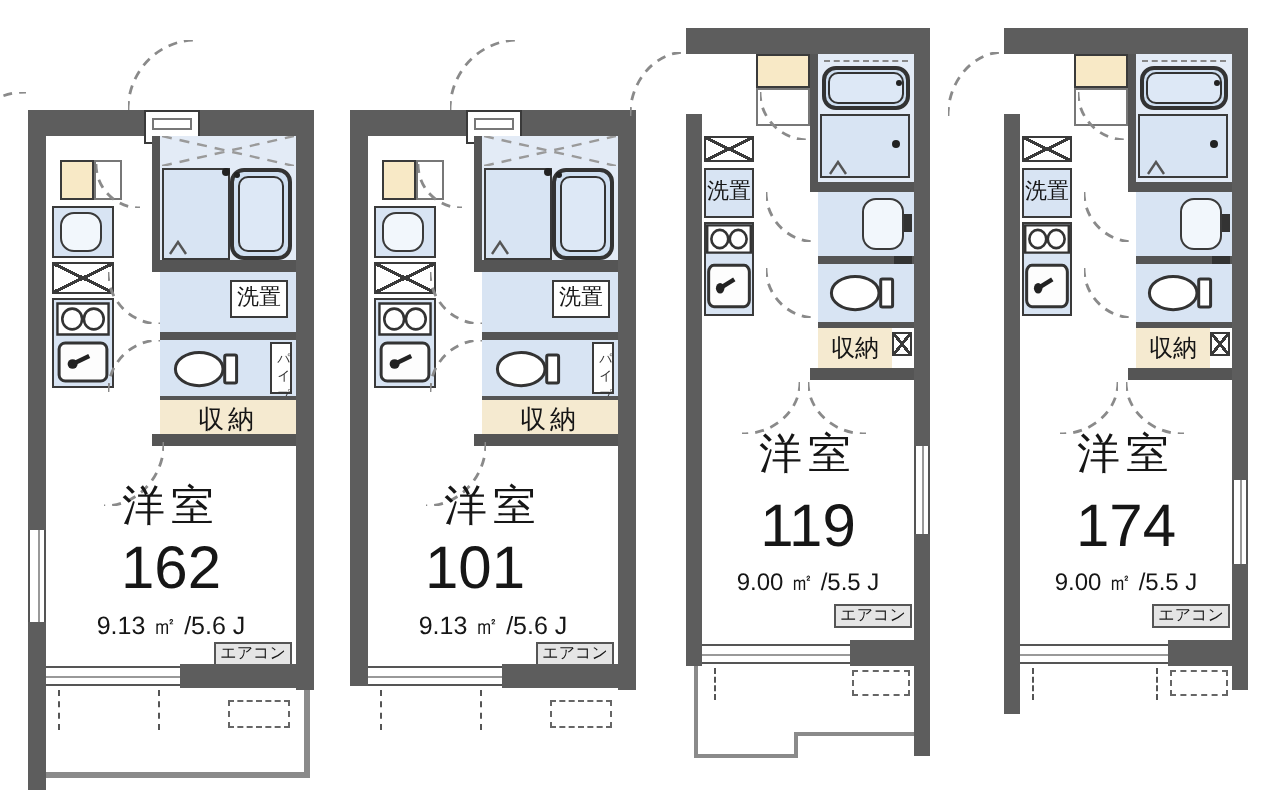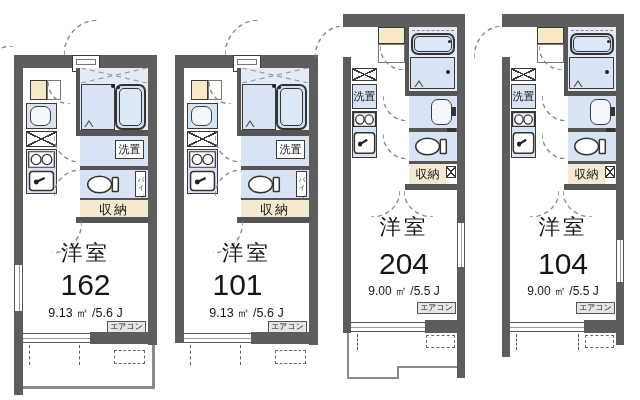--- a/index.html
+++ b/index.html
@@ -286,21 +286,21 @@
       </svg>
 
     <svg class="c arc fxy" style="left:371px;top:191px;width:29px;height:26px" viewBox="0 0 32 32" preserveAspectRatio="none">
         <path d="M0 32 A32 32 0 0 1 32 0"></path>
       </svg>
     <svg class="c arc fy" style="left:404px;top:191px;width:29px;height:26px" viewBox="0 0 32 32" preserveAspectRatio="none">
         <path d="M0 32 A32 32 0 0 1 32 0"></path>
       </svg>
 
     <div class="c t rtype" style="left:351px;top:214px;width:106px">洋室</div>
-    <div class="c t rnum" style="left:351px;top:246px;width:106px">204</div>
+    <div class="c t rnum" style="left:351px;top:246px;width:106px">119</div>
     <div class="c t rarea" style="left:351px;top:284px;width:106px;font-size:12px">9.00 ㎡ /5.5 J</div>
     <div class="c t lbl-ac" style="left:417px;top:302px;width:39px;height:12px;line-height:10px">エアコン</div>
 
     <div class="c win-h" style="left:351px;top:322px;width:74px;height:10px"></div>
     <div class="c wall" style="left:425px;top:320px;width:32px;height:13px"></div>
     <div class="c" style="left:347px;top:333px;width:2px;height:46px;background:#8a8a8a"></div>
     <div class="c" style="left:347px;top:377px;width:52px;height:2px;background:#8a8a8a"></div>
     <div class="c" style="left:397px;top:366px;width:2px;height:13px;background:#8a8a8a"></div>
     <div class="c" style="left:397px;top:366px;width:60px;height:2px;background:#8a8a8a"></div>
     <div class="c tick" style="left:357px;top:334px;height:16px"></div>
@@ -368,21 +368,21 @@
     <svg class="c arc fy" style="left:542px;top:134px;width:25px;height:25px" viewBox="0 0 32 32" preserveAspectRatio="none">
         <path d="M0 32 A32 32 0 0 1 32 0"></path>
       </svg>
     <svg class="c arc fxy" style="left:530px;top:191px;width:29px;height:26px" viewBox="0 0 32 32" preserveAspectRatio="none">
         <path d="M0 32 A32 32 0 0 1 32 0"></path>
       </svg>
     <svg class="c arc fy" style="left:563px;top:191px;width:29px;height:26px" viewBox="0 0 32 32" preserveAspectRatio="none">
         <path d="M0 32 A32 32 0 0 1 32 0"></path>
       </svg>
     <div class="c t rtype" style="left:510px;top:214px;width:106px">洋室</div>
-    <div class="c t rnum" style="left:510px;top:246px;width:106px">104</div>
+    <div class="c t rnum" style="left:510px;top:246px;width:106px">174</div>
     <div class="c t rarea" style="left:510px;top:284px;width:106px;font-size:12px">9.00 ㎡ /5.5 J</div>
     <div class="c t lbl-ac" style="left:576px;top:302px;width:39px;height:12px;line-height:10px">エアコン</div>
     <div class="c win-h" style="left:510px;top:322px;width:74px;height:10px"></div>
     <div class="c wall" style="left:584px;top:320px;width:32px;height:13px"></div>
     <div class="c tick" style="left:516px;top:334px;height:16px"></div>
     <div class="c tick" style="left:578px;top:334px;height:16px"></div>
     <div class="c dashrect" style="left:585px;top:335px;width:29px;height:13px"></div>
   </div>
 
 </div>

